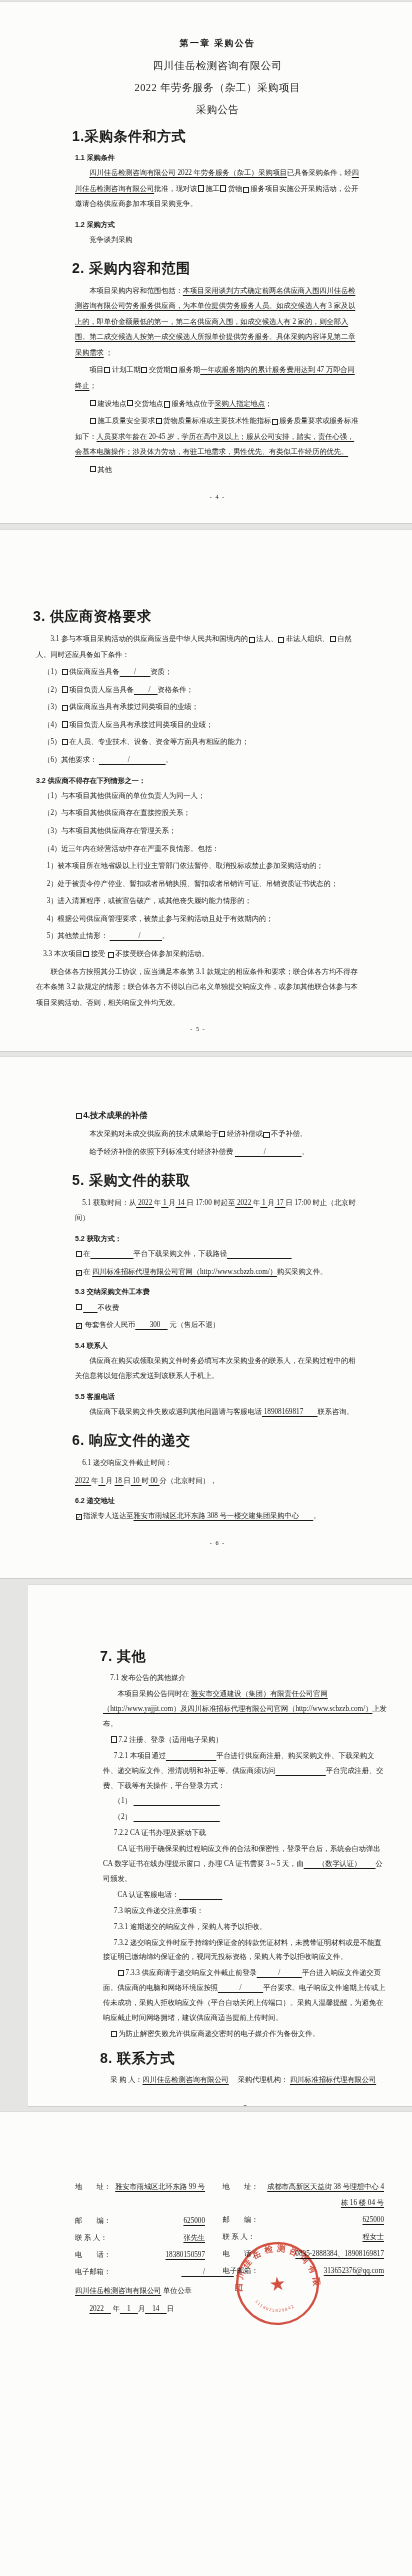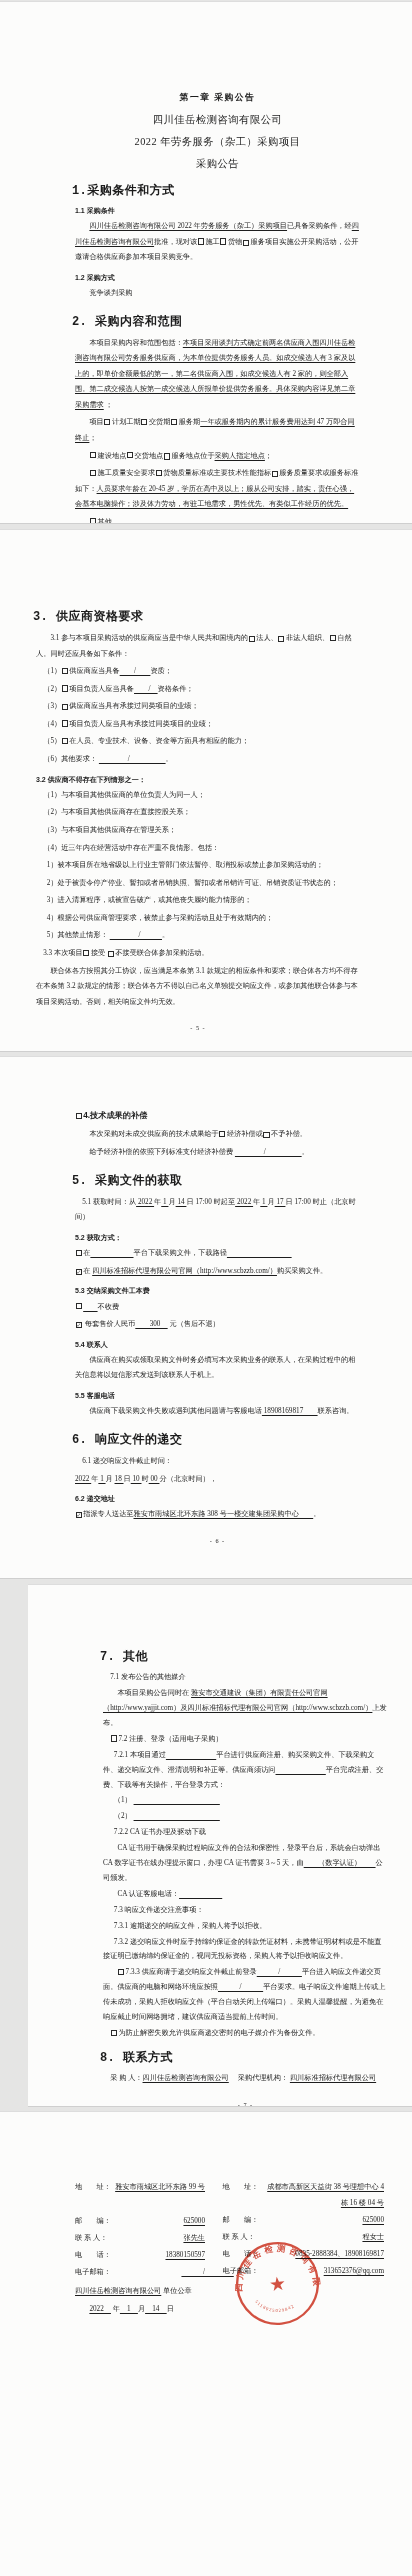--- a/index.html
+++ b/index.html
@@ -1,27 +1,27 @@
 <!DOCTYPE html>
 <html style="font-size:8.2px"><head>
 <meta charset="utf-8">
 <style>
   html,body{margin:0;padding:0;background:#e5e5e4;width:412px;}
   body{font-family:"Liberation Serif","DejaVu Serif",serif;color:#1d1d1d;padding-top:1px;}
   .page{width:412px;height:523px;background:#fcfcfb;margin:0 0 4.6px 0;position:relative;
         box-sizing:border-box;padding:0 52px 0 75px;overflow:hidden;
         border-top:0.5px solid #ddd;border-bottom:0.5px solid #cfcfcf;}
-  .p1{padding-top:90px;}
+  .p1{padding-top:36px;}
   .p2{padding-top:67px;padding-left:36px;}
   .p3{padding-top:53px;}
   .p4{padding-top:55px;margin-left:28px;}
   .p5{padding-top:65px;padding-right:28px;}
   .t-chapter{text-align:center;font-size:8.8px;font-weight:bold;letter-spacing:1.5px;margin:0 0 9.3px;}
   .t-main{text-align:center;font-size:10.3px;letter-spacing:0.5px;margin:0 0 7.7px;}
-  .h1{font-family:Liberation Mono, monospace;font-weight:bold;font-size:12px;
+  .h1{font-family:Liberation Sans, sans-serif;font-weight:bold;font-size:14px;
       margin:11.3px 0 6.2px -3.1px;letter-spacing:0.5px;}
   .h2{font-family:"Liberation Sans","DejaVu Sans",sans-serif;font-weight:bold;font-size:7px;margin:7.2px 0 3.1px;}
   .h2big{font-family:"Liberation Sans","DejaVu Sans",sans-serif;font-weight:bold;font-size:8.2px;margin:0 0 6.2px;}
   p.p{font-size:7.2px;line-height:2.15;margin:2.1px 0;}
   .ind{text-indent:2em;}
   .ind1{text-indent:1em;}
   .ind15{text-indent:1.5em;}
   .nowrap{white-space:nowrap;}
   .pgnum{text-align:center;font-size:6.2px;letter-spacing:1px;margin-top:14.4px;}
   .u{text-decoration:underline;text-underline-offset:2.1px;text-decoration-thickness:0.5px;}

